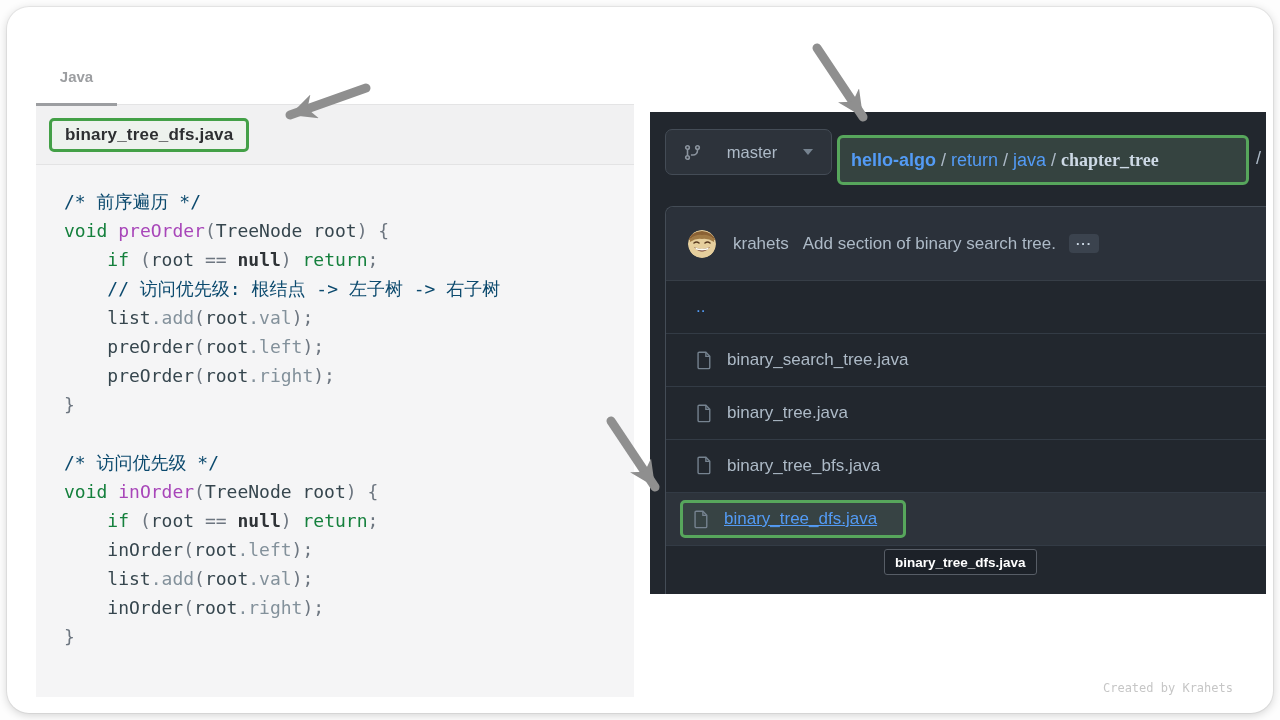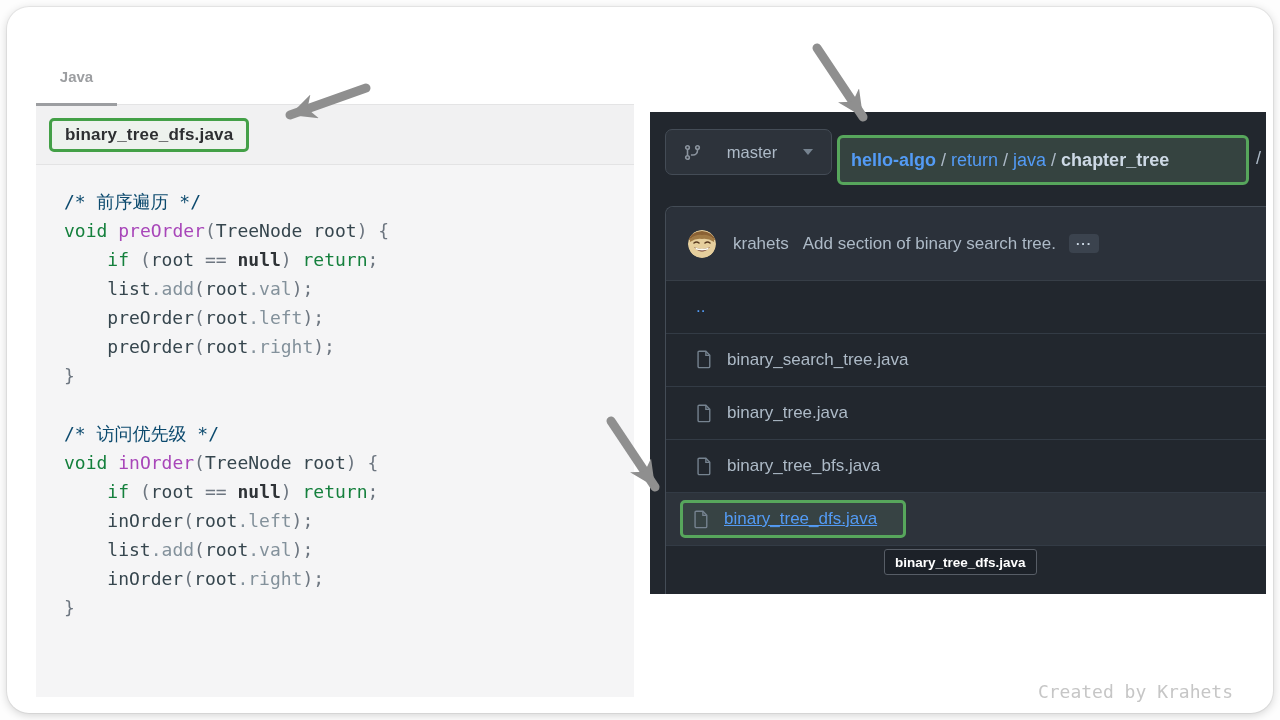--- a/index.html
+++ b/index.html
@@ -33,21 +33,21 @@
   .branch-btn{position:absolute;left:15px;top:17px;width:167px;height:46px;box-sizing:border-box;
               background:#2d333b;border:1px solid #444c56;border-radius:7px;display:flex;align-items:center;
               justify-content:center;gap:26px;color:#adbac7;font-size:16.5px;font-family:inherit;cursor:pointer;}
   .caret{width:0;height:0;border-left:5px solid transparent;border-right:5px solid transparent;border-top:6px solid #768390;}
   .crumb-box{position:absolute;left:187px;top:23px;width:412px;height:50px;box-sizing:border-box;
              border:3px solid #57a65c;border-radius:6px;background:rgba(125,170,130,0.22);
              display:flex;align-items:center;padding:0 11px;white-space:pre;font-size:18px;}
   .crumb-link{color:#539bf5;}
   .crumb-link-bold{color:#539bf5;font-weight:700;}
   .crumb-sep{color:#adbac7;}
-  .crumb-current{color:#cdd9e5;font-weight:700;}
+  .crumb-current{color:#cdd9e5;font-weight:700;font-family:Liberation Serif, serif;}
   .crumb-tail{position:absolute;left:606px;top:36px;color:#adbac7;font-size:18px;}
   .commit-box{position:absolute;left:15px;top:94px;width:700px;height:388px;box-sizing:border-box;
               border:1px solid #444c56;border-right:none;border-bottom:none;border-top-left-radius:8px;}
   .commit-header{height:73px;background:#2b313a;border-bottom:1px solid #373e47;border-top-left-radius:8px;
                  display:flex;align-items:center;padding-left:22px;}
   .avatar{width:28px;height:28px;border-radius:50%;overflow:hidden;flex:none;}
   .commit-author{font-weight:400;margin-left:17px;}
   .commit-msg{margin-left:14px;}
   .more-badge{margin-left:13px;width:30px;height:19px;background:#3b434e;border-radius:4px;color:#cdd9e5;
               display:flex;align-items:center;justify-content:center;font-size:13px;font-weight:700;letter-spacing:1px;cursor:pointer;}
@@ -57,39 +57,40 @@
   .file-name{color:#adbac7;cursor:pointer;}
   .parent-link{color:#539bf5;cursor:pointer;}
   .hl-box{display:flex;align-items:center;border:3px solid #57a65c;border-radius:5px;background:rgba(125,180,135,0.13);
           padding:6px 26px 6px 10px;margin-left:-16px;}
   .hl-box .file-name{color:#539bf5;text-decoration:underline;}
   .tooltip{position:absolute;left:234px;top:437px;height:26px;box-sizing:border-box;background:#1c2128;
            border:1px solid #575d66;border-radius:3px;color:#ffffff;font-size:13.5px;font-weight:700;
            display:flex;align-items:center;padding:0 10px;}
 
   .credit{position:absolute;right:40px;top:674px;font-family:"DejaVu Sans Mono",monospace;
-          font-size:18px;color:#c6c6c6;}
+          font-size:12px;color:#c6c6c6;}
   .arrows{position:absolute;left:0;top:0;pointer-events:none;}
 </style>
 </head>
 <body>
 
 <div class="frame">
 
   <section class="doc-panel">
     <div class="tabs-row">
       <div class="tab">Java</div>
     </div>
     <div class="titlebar">
       <span class="title-box">binary_tree_dfs.java</span>
     </div>
     <div class="codebox" id="code-block">
         <div class="code-line"><span class="tk-c">/* 前序遍历 */</span></div>
         <div class="code-line"><span class="tk-k">void</span><span class="tk-t"> </span><span class="tk-nf">preOrder</span><span class="tk-p">(</span><span class="tk-t">TreeNode root</span><span class="tk-p">) {</span></div>
         <div class="code-line"><span class="tk-t">    </span><span class="tk-k">if</span><span class="tk-t"> </span><span class="tk-p">(</span><span class="tk-t">root </span><span class="tk-o">==</span><span class="tk-t"> </span><span class="tk-kc">null</span><span class="tk-p">)</span><span class="tk-t"> </span><span class="tk-k">return</span><span class="tk-p">;</span></div>
+        <div class="code-line"><span class="tk-c">    // 访问优先级: 根结点 -&gt; 左子树 -&gt; 右子树</span></div>
         <div class="code-line"><span class="tk-t">    list</span><span class="tk-na">.add</span><span class="tk-p">(</span><span class="tk-t">root</span><span class="tk-na">.val</span><span class="tk-p">);</span></div>
         <div class="code-line"><span class="tk-t">    preOrder</span><span class="tk-p">(</span><span class="tk-t">root</span><span class="tk-na">.left</span><span class="tk-p">);</span></div>
         <div class="code-line"><span class="tk-t">    preOrder</span><span class="tk-p">(</span><span class="tk-t">root</span><span class="tk-na">.right</span><span class="tk-p">);</span></div>
         <div class="code-line"><span class="tk-p">}</span></div>
         <div class="code-line"></div>
         <div class="code-line"><span class="tk-c">/* 访问优先级 */</span></div>
         <div class="code-line"><span class="tk-k">void</span><span class="tk-t"> </span><span class="tk-nf">inOrder</span><span class="tk-p">(</span><span class="tk-t">TreeNode root</span><span class="tk-p">) {</span></div>
         <div class="code-line"><span class="tk-t">    </span><span class="tk-k">if</span><span class="tk-t"> </span><span class="tk-p">(</span><span class="tk-t">root </span><span class="tk-o">==</span><span class="tk-t"> </span><span class="tk-kc">null</span><span class="tk-p">)</span><span class="tk-t"> </span><span class="tk-k">return</span><span class="tk-p">;</span></div>
         <div class="code-line"><span class="tk-t">    inOrder</span><span class="tk-p">(</span><span class="tk-t">root</span><span class="tk-na">.left</span><span class="tk-p">);</span></div>
         <div class="code-line"><span class="tk-t">    list</span><span class="tk-na">.add</span><span class="tk-p">(</span><span class="tk-t">root</span><span class="tk-na">.val</span><span class="tk-p">);</span></div>
@@ -131,21 +132,21 @@
         </span>
         <span class="commit-author">krahets</span>
         <span class="commit-msg">Add section of binary search tree.</span>
         <span class="more-badge">···</span>
       </div>
       <div id="file-rows">
           <div class="file-row">
             <span class="parent-link">..</span>
           </div>
           <div class="file-row">
-            <span style="display: flex; ">
+            <span style="display: flex; align-items: center;">
               <span class="file-icon">
                 <svg width="17" height="19" viewBox="0 0 16 18">
                   <path d="M3 1.2h6.3L13 5v10.6a1.1 1.1 0 0 1-1.1 1.1H3A1.1 1.1 0 0 1 1.9 15.6V2.3A1.1 1.1 0 0 1 3 1.2z" fill="none" stroke="#768390" stroke-width="1.3"></path>
                   <path d="M9.3 1.4v3.7H13" fill="none" stroke="#768390" stroke-width="1.3"></path>
                 </svg>
               </span>
               <span class="file-name">binary_search_tree.java</span>
             </span>
           </div>
           <div class="file-row">
@@ -153,21 +154,21 @@
               <span class="file-icon">
                 <svg width="17" height="19" viewBox="0 0 16 18">
                   <path d="M3 1.2h6.3L13 5v10.6a1.1 1.1 0 0 1-1.1 1.1H3A1.1 1.1 0 0 1 1.9 15.6V2.3A1.1 1.1 0 0 1 3 1.2z" fill="none" stroke="#768390" stroke-width="1.3"></path>
                   <path d="M9.3 1.4v3.7H13" fill="none" stroke="#768390" stroke-width="1.3"></path>
                 </svg>
               </span>
               <span class="file-name">binary_tree.java</span>
             </span>
           </div>
           <div class="file-row">
-            <span style="display: flex; align-items: flex-end;">
+            <span style="display: flex; align-items: flex-start;">
               <span class="file-icon">
                 <svg width="17" height="19" viewBox="0 0 16 18">
                   <path d="M3 1.2h6.3L13 5v10.6a1.1 1.1 0 0 1-1.1 1.1H3A1.1 1.1 0 0 1 1.9 15.6V2.3A1.1 1.1 0 0 1 3 1.2z" fill="none" stroke="#768390" stroke-width="1.3"></path>
                   <path d="M9.3 1.4v3.7H13" fill="none" stroke="#768390" stroke-width="1.3"></path>
                 </svg>
               </span>
               <span class="file-name">binary_tree_bfs.java</span>
             </span>
           </div>
           <div class="file-row hl">

